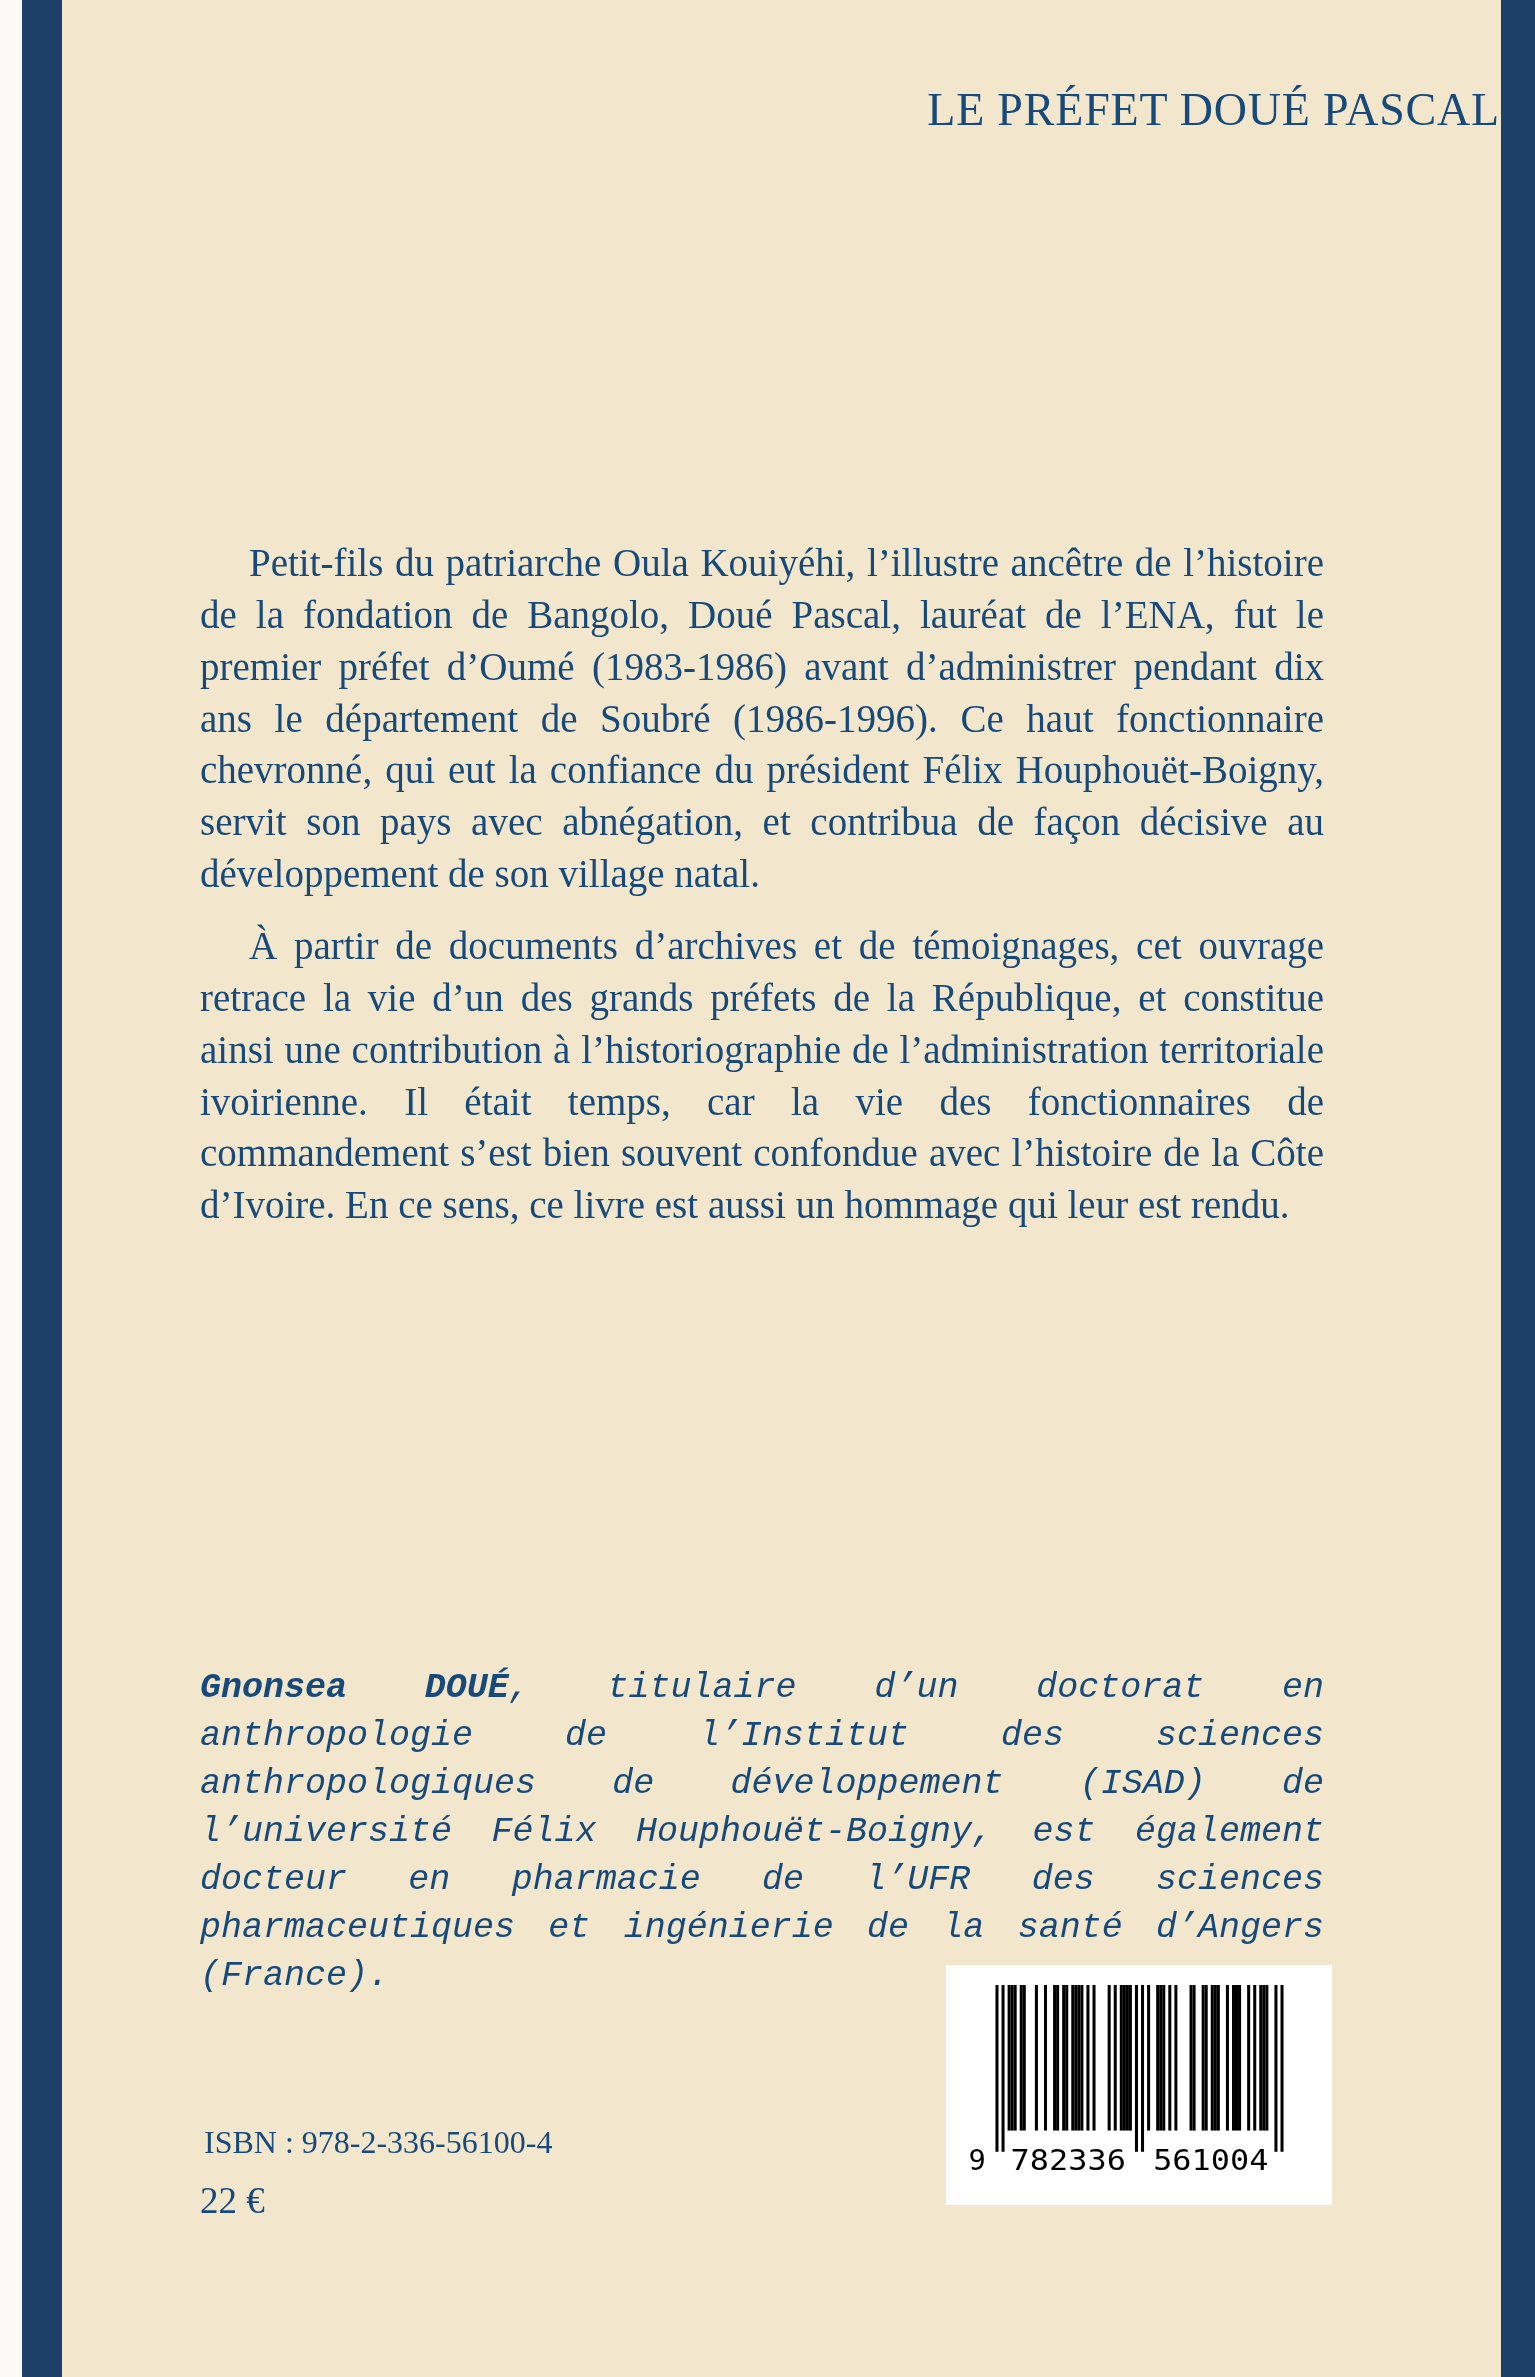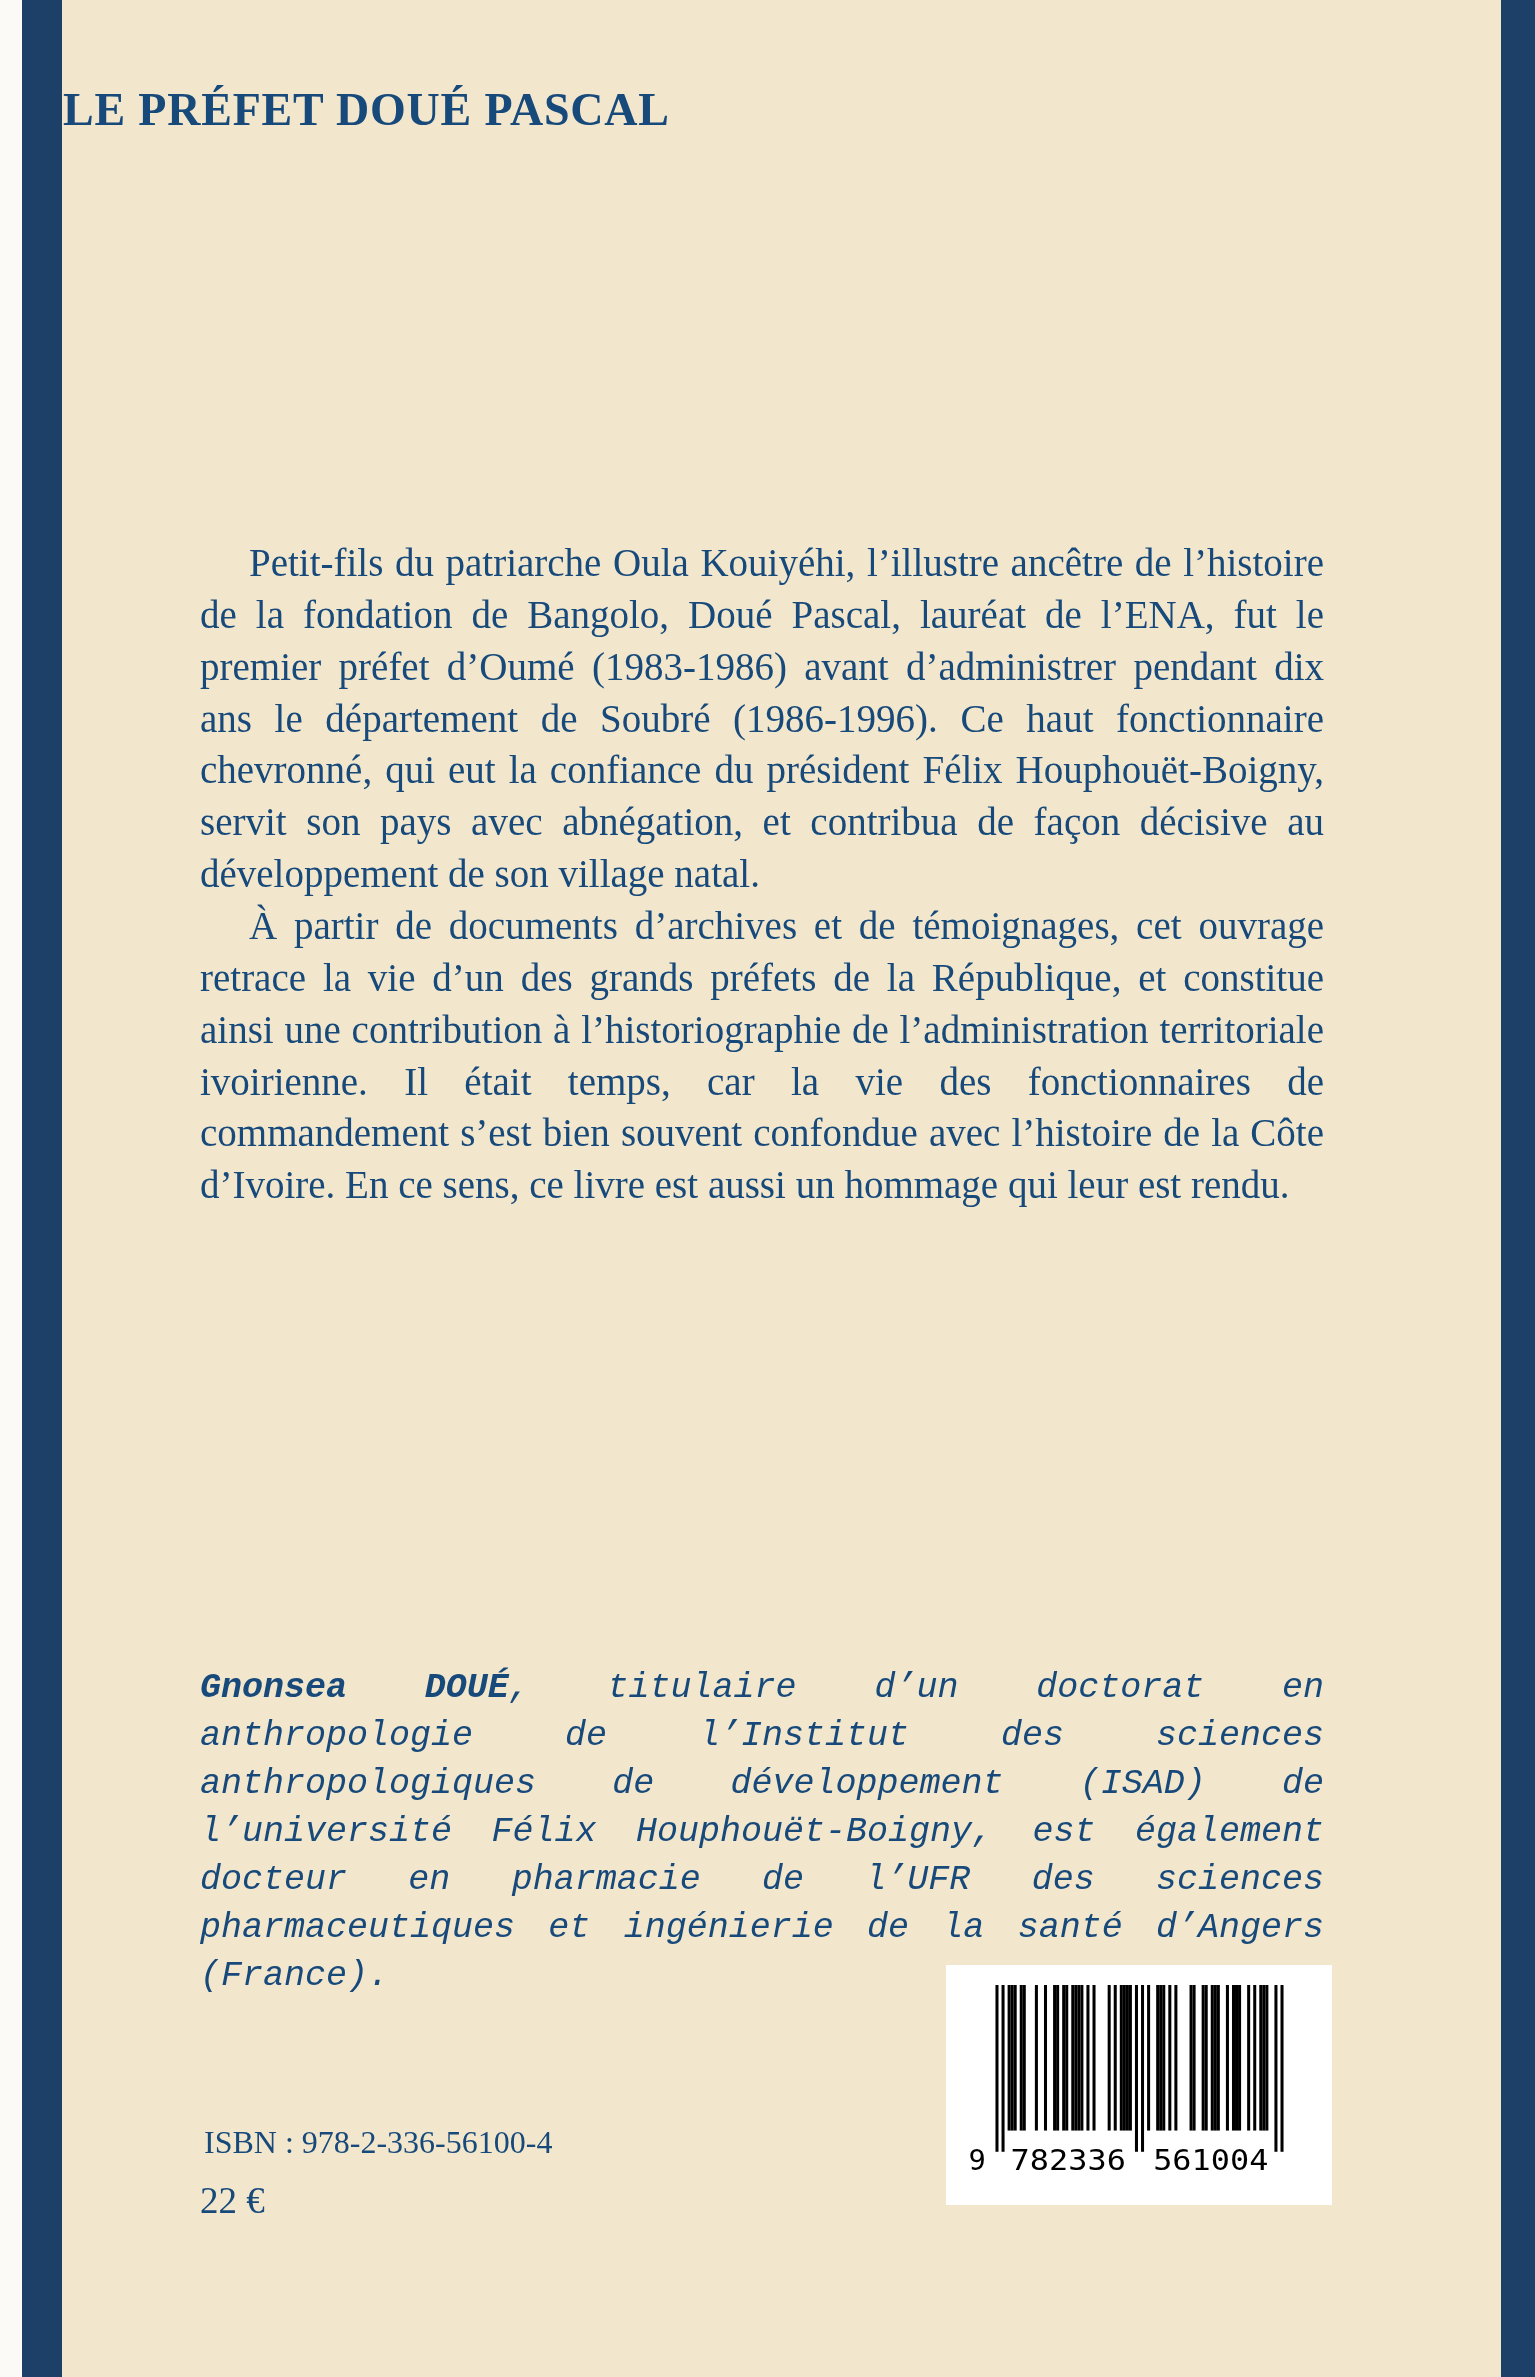--- a/index.html
+++ b/index.html
@@ -10,32 +10,32 @@
     font-family:"Liberation Serif", serif;
     color:var(--ink,#17497b);
     overflow:hidden;
   }
   .edge-white-left{position:absolute;left:0;top:0;width:22px;height:100%;background:#fbfaf6;}
   .spine-bar-left{position:absolute;left:22px;top:0;width:40px;height:100%;background:var(--bar,#1d4068);}
   .edge-bar-right{position:absolute;right:0;top:0;width:34px;height:100%;background:var(--bar,#1d4068);}
 
   .title{
     position:absolute;top:55px;left:63px;right:35px;
-    text-align:left;font-weight:bold;font-size:46px;line-height:1.04;
+    text-align:right;font-weight:normal;font-size:46px;line-height:1.04;
     letter-spacing:0.8px;color:var(--ink,#17497b);
   }
   .title span{display:block;}
   .title .it{font-style:italic;}
 
   .synopsis{
     position:absolute;top:537px;left:200px;right:211px;
     font-size:39px;line-height:1.33;text-align:justify;
   }
   .synopsis p{margin:0;text-indent:49px;}
-  .synopsis p + p{margin-top:0;}
+  .synopsis p + p{margin-top:20px;}
 
   .bio{
     position:absolute;top:1665px;left:200px;right:211px;
     font-size:35px;line-height:1.37;font-style:italic;text-align:justify;font-family:Liberation Mono, monospace;
   }
   .bio-name{font-weight:bold;}
 
   .credit-illustration{position:absolute;left:200px;top:2040px;font-size:31px;}
   .credit-isbn{position:absolute;left:204px;top:2124px;font-size:32px;}
   .credit-price{position:absolute;left:200px;top:2179px;font-size:37px;}

